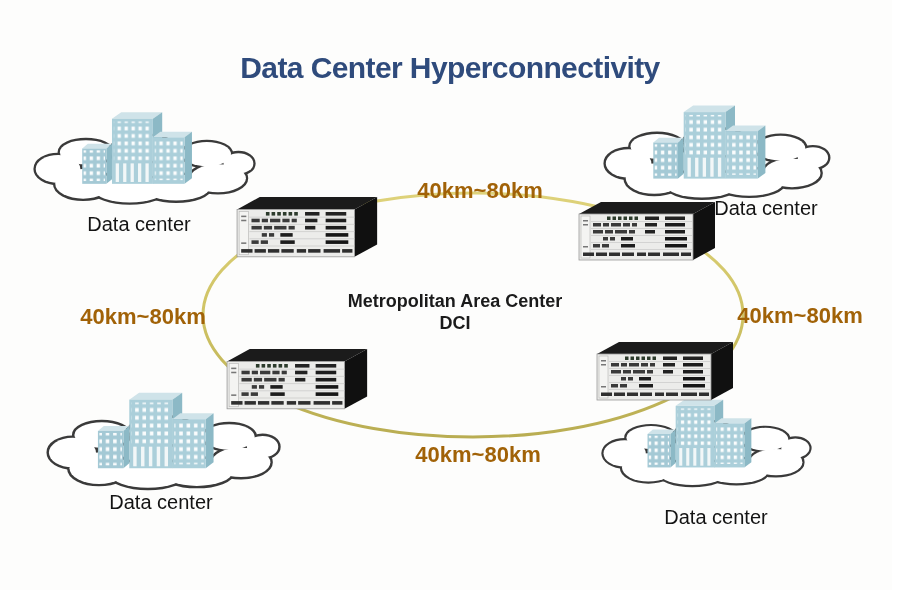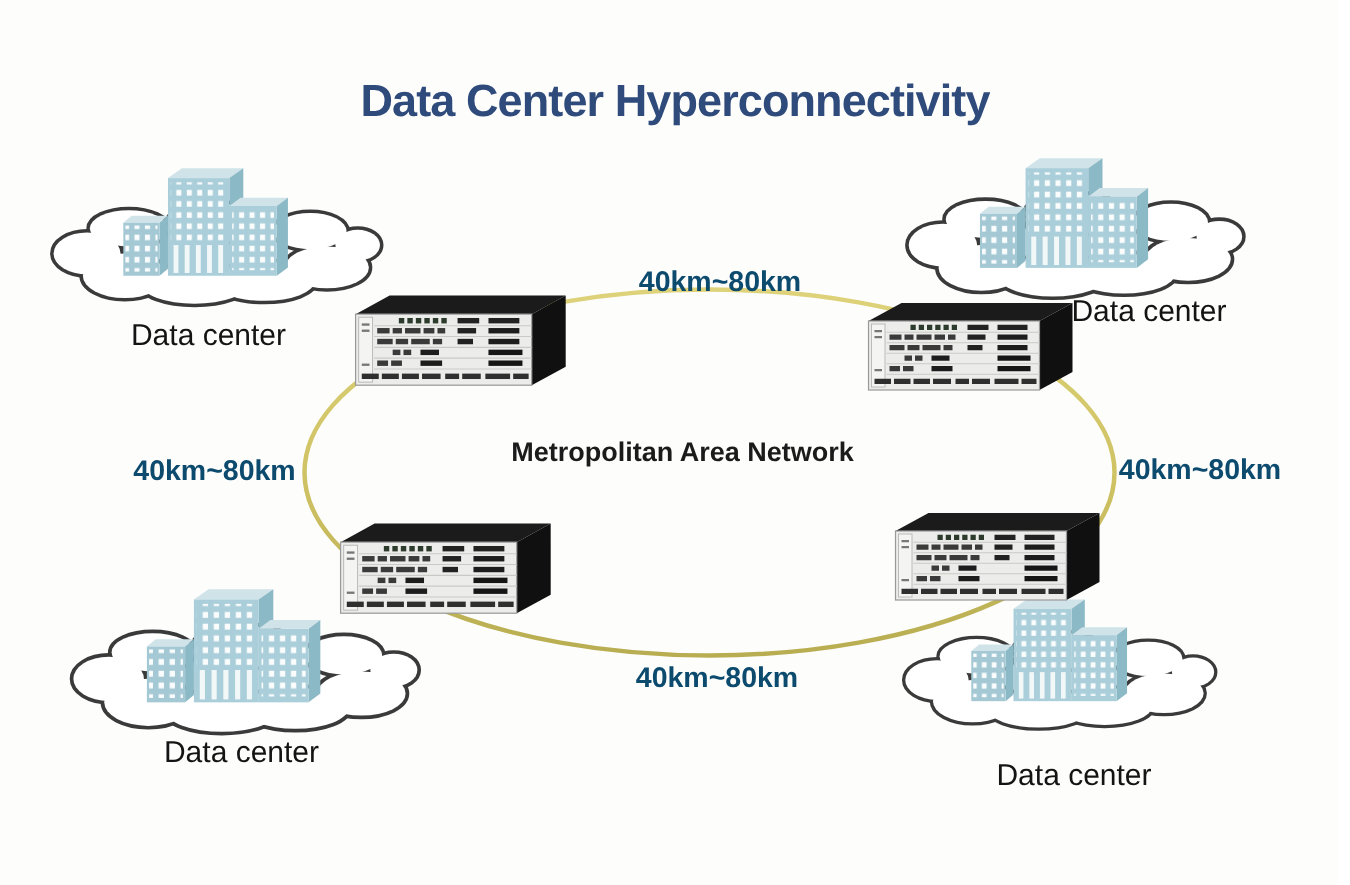--- a/index.html
+++ b/index.html
@@ -10,21 +10,21 @@
   .title{
     position:absolute;left:450px;top:51px;transform:translateX(-50%);
     font-size:30px;font-weight:700;letter-spacing:-0.6px;color:#2f4b7c;white-space:nowrap;
   }
   .dc-label{
     position:absolute;transform:translateX(-50%);
     font-size:20px;font-weight:400;color:#141414;white-space:nowrap;
   }
   .dist-label{
     position:absolute;transform:translateX(-50%);
-    font-size:19px;font-weight:700;color:#0c4a6e;white-space:nowrap;
+    font-size:22px;font-weight:700;color:#a16207;white-space:nowrap;
   }
   .center-text{
     position:absolute;left:455px;top:290px;transform:translateX(-50%);
     text-align:center;font-size:18px;font-weight:700;color:#1b1b1b;line-height:22px;white-space:nowrap;
   }
   svg{position:absolute;left:0;top:0;}
 </style>
 </head>
 <body>
 
@@ -161,16 +161,17 @@
   <div class="dc-label" style="left:766px;top:197px;">Data center</div>
   <div class="dc-label" style="left:161px;top:491px;">Data center</div>
   <div class="dc-label" style="left:716px;top:506px;">Data center</div>
 
   <div class="dist-label" style="left:480px;top:178px;">40km~80km</div>
   <div class="dist-label" style="left:800px;top:303px;">40km~80km</div>
   <div class="dist-label" style="left:478px;top:442px;">40km~80km</div>
   <div class="dist-label" style="left:143px;top:304px;">40km~80km</div>
 
   <div class="center-text">
-    <div>Metropolitan Area Network</div>
+    <div>Metropolitan Area Center</div>
+    <div>DCI</div>
   </div>
 
 </div>
 
 </body></html>

